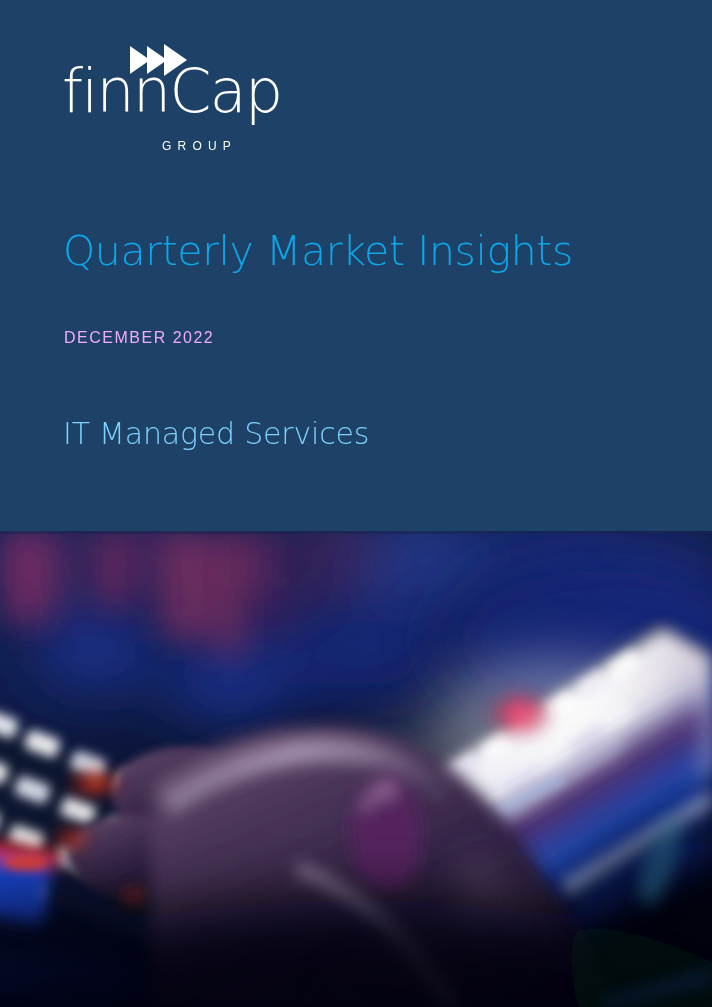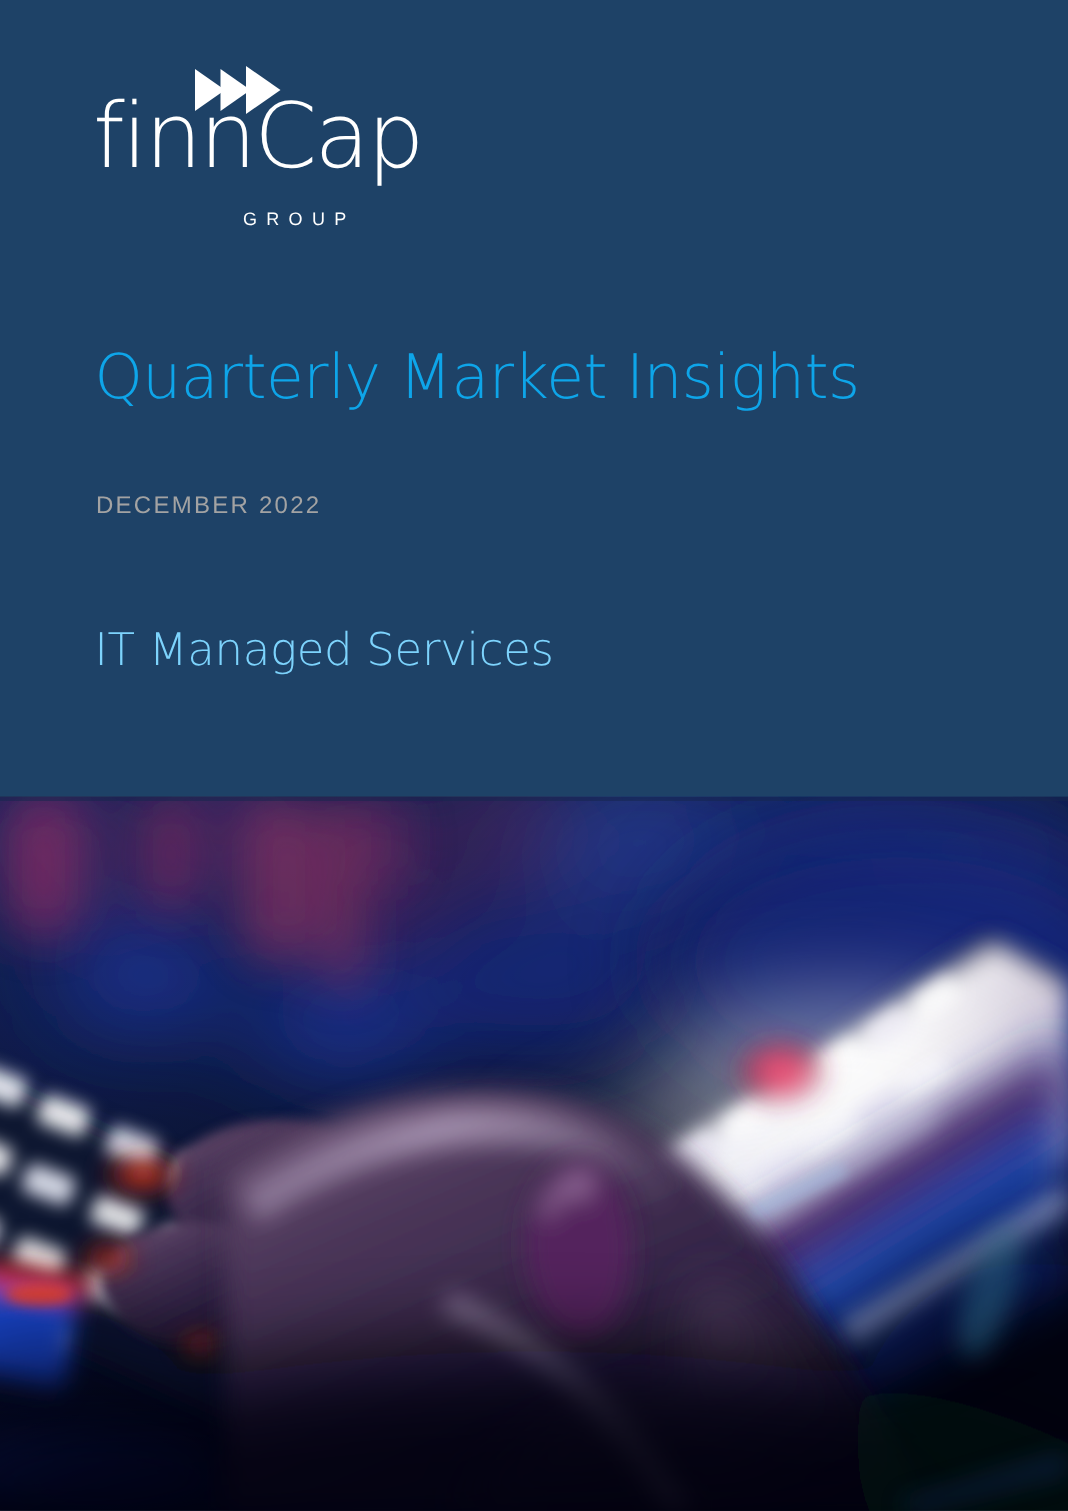--- a/index.html
+++ b/index.html
@@ -91,21 +91,21 @@
     z-index: 7;
   }
   .date-line {
     position: absolute;
     left: 64px;
     top: 330px;
     font-family: "Liberation Sans", sans-serif;
     font-size: 16px;
     font-weight: 400;
     letter-spacing: 1.5px;
-    color: #a3a3a3;
+    color: #f0abfc;
     line-height: 1;
     white-space: nowrap;
     z-index: 7;
   }
   .subtitle {
     position: absolute;
     left: 63px;
     top: 417px;
     font-family: "DejaVu Sans", sans-serif;
     font-size: 30px;

